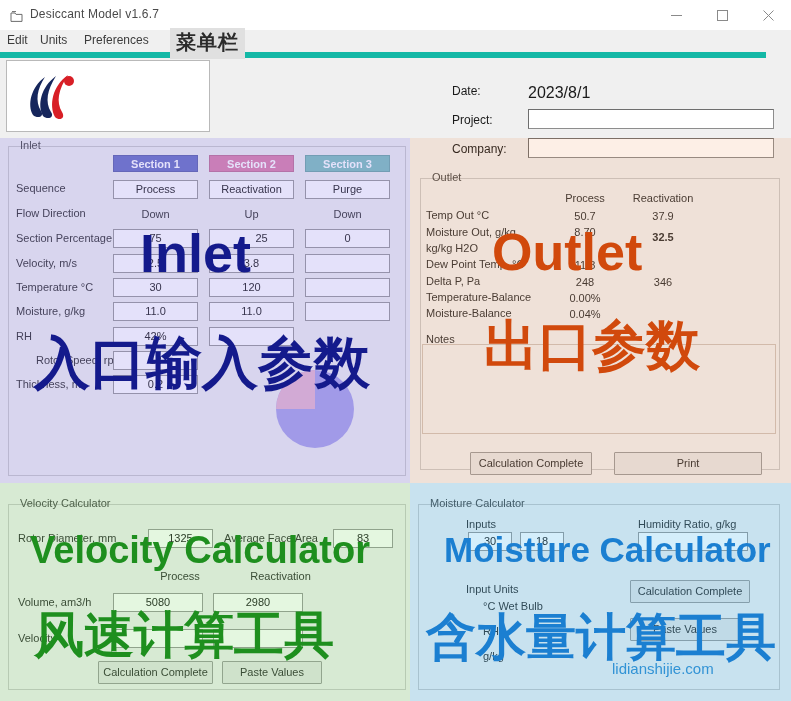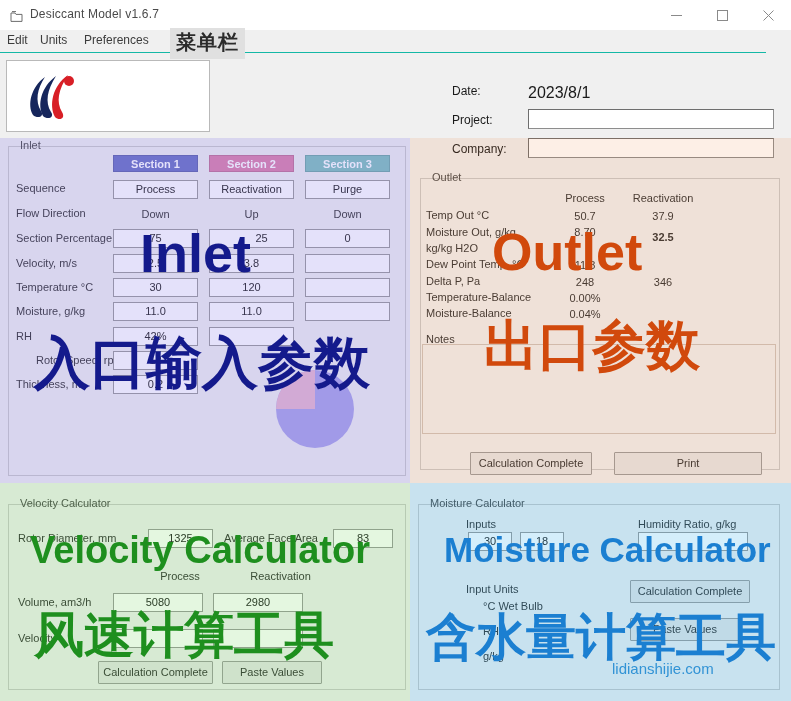--- a/index.html
+++ b/index.html
@@ -13,21 +13,21 @@
 
   
   .titlebar{position:absolute;left:0;top:0;width:791px;height:30px;background:#ffffff;}
   .tb-icon{position:absolute;left:10px;top:9px;width:13px;height:12px;}
   .tb-title{position:absolute;left:30px;top:7px;font-size:12px;color:#4a4a4a;letter-spacing:.2px;}
   .tb-btns{position:absolute;right:0;top:0;height:30px;display:flex;}
   .tb-btn{width:46px;height:30px;display:flex;align-items:center;justify-content:center;color:#555;font-size:12px;}
   .tb-btn svg{display:block;}
 
   
-  .menubar{position:absolute;left:0;top:30px;width:766px;height:22px;background:#f0f0f0;border-bottom:1px solid #14b8a6;}
+  .menubar{position:absolute;left:0;top:30px;width:766px;height:22px;background:#f0f0f0;border-bottom:6px solid #14b8a6;}
   .menuitem{position:absolute;top:3px;font-size:12px;color:#3c3c3c;}
   .mi-edit{left:7px;}
   .mi-units{left:40px;}
   .mi-prefs{left:84px;}
   .menu-anno{position:absolute;left:170px;top:28px;font-size:20px;font-weight:bold;color:#2b2b2b;
              background:#e0e0e0;padding:1px 6px 3px 6px;letter-spacing:1px;}
 
   
   .logobox{position:absolute;left:6px;top:60px;width:202px;height:70px;background:#fff;border:1px solid #b9b9b9;}
   .logo-mark{position:absolute;left:18px;top:10px;width:52px;height:50px;}

